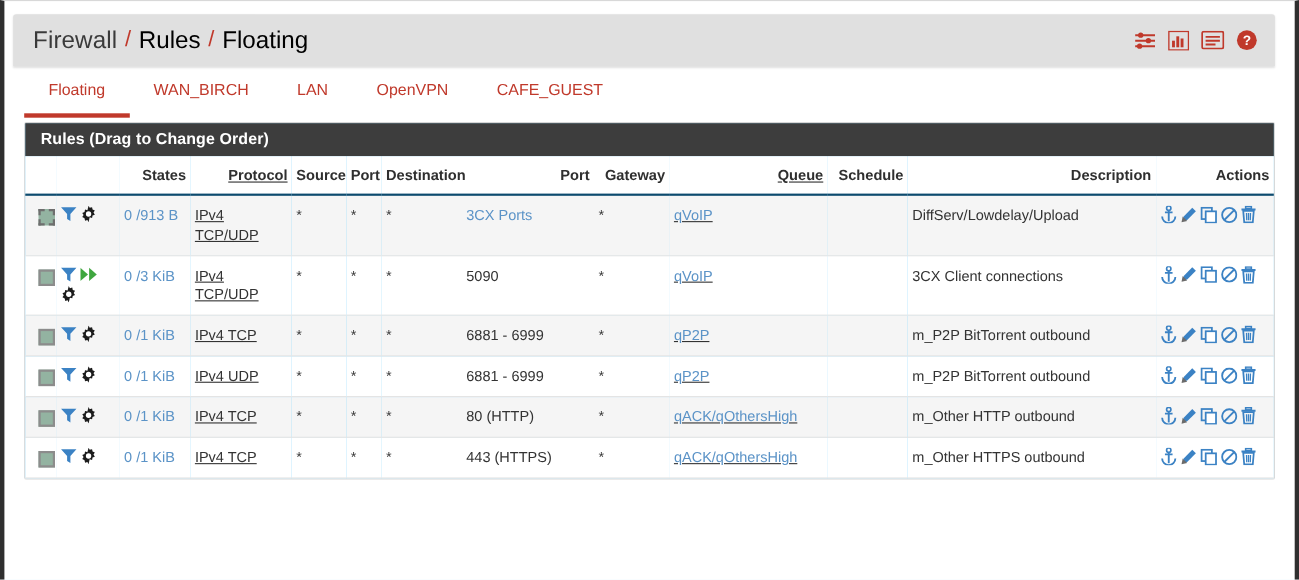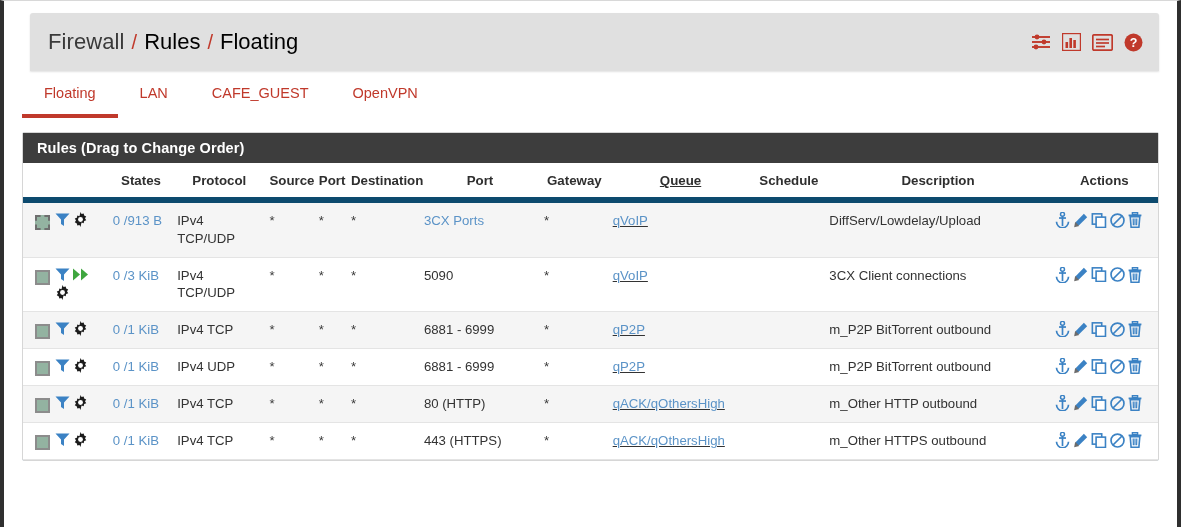--- a/index.html
+++ b/index.html
@@ -14,22 +14,22 @@
     position: relative;
     width: 1181px; height: 527px;
     background: #ffffff;
     border-left: 4px solid #2f2f2f;
     border-right: 4px solid #2f2f2f;
     border-top: 1px solid #d8d8d8;
   }
 
   
   .crumb-bar {
-    margin: 12px 18px 0 26px;
-    height: 58px;
+    margin: 12px 18px 0 8px;
+    height: 47px;
     background: #e0e0e0;
     border-radius: 3px 3px 0 0;
     display: flex;
     align-items: center;
     padding: 0 16px 0 18px;
     box-shadow: 0 1px 2px rgba(0,0,0,.12);
   }
   .crumb-title {
     font-size: 22px;
     color: #3a3a3a;
@@ -68,21 +68,21 @@
     border-bottom: 4px solid transparent;
     text-decoration: none;
   }
   .tab.active {
     border-bottom-color: #c0392b;
     font-weight: normal;
   }
 
   
   .panel {
-    margin: 14px 18px 0 18px;
+    margin: 4px 18px 0 18px;
     border: 1px solid #d6d6d6;
     border-radius: 2px;
     background: #7dd3fc;
   }
   .panel-head {
     background: #3d3d3d;
     color: #ffffff;
     font-size: 14.5px;
     font-weight: bold;
     padding: 7px 14px;
@@ -91,43 +91,43 @@
 
   
   table.rules {
     width: 100%;
     border-collapse: collapse;
     table-layout: fixed;
     font-size: 13.2px;
     color: #333;
   }
   table.rules th {
-    text-align: center;
+    text-align: right;
     font-weight: bold;
     font-size: 13.3px;
     color: #2f2f2f;
     padding: 10px 4px 9px 4px;
-    border-bottom: 6px solid #0c4a6e;
+    border-bottom: 2px solid #0c4a6e;
     background: #ffffff;
     white-space: nowrap;
   }
   table.rules td {
     padding: 9px 4px;
     border-bottom: 1px solid #e4e4e4;
     vertical-align: top;
     line-height: 1.35;
   }
   tr.row-odd td { background: #f5f5f5; }
   tr.row-even td { background: #ffffff; }
 
   
   .c-sel   { width: 26px;  padding-left: 12px !important; }
   .c-icons { width: 54px; }
   .c-states{ width: 60px; }
-  .c-proto { width: 86px; }
+  .c-proto { width: 86px; text-decoration: underline; }
   .c-src   { width: 46px; }
   .c-sport { width: 30px; }
   .c-dst   { width: 68px; }
   .c-dport { width: 112px; }
   .c-gw    { width: 64px; }
   .c-queue { width: 134px; text-decoration: underline; }
   .c-sched { width: 68px; }
   .c-desc  { width: 210px; }
   .c-act   { width: 100px; }
 
@@ -199,23 +199,24 @@
         <svg width="19" height="19" viewBox="0 0 19 19">
           <circle cx="9.5" cy="9.5" r="9" fill="#c0392b"></circle>
           <text x="9.5" y="14.2" text-anchor="middle" font-family="Liberation Sans, sans-serif" font-size="12.5" font-weight="bold" fill="#ffffff">?</text>
         </svg>
       </span>
     </span>
   </div>
 
   <div class="tabs">
     <a class="tab active">Floating</a>
+    <a class="tab">WAN_BIRCH</a>
     <a class="tab">LAN</a>
+    <a class="tab">OpenVPN</a>
     <a class="tab">CAFE_GUEST</a>
-    <a class="tab">OpenVPN</a>
   </div>
 
   <div class="panel">
     <div class="panel-head">Rules (Drag to Change Order)</div>
 
     <table class="rules">
       <thead>
         <tr>
           <th class="c-sel"></th>
           <th class="c-icons"></th>

